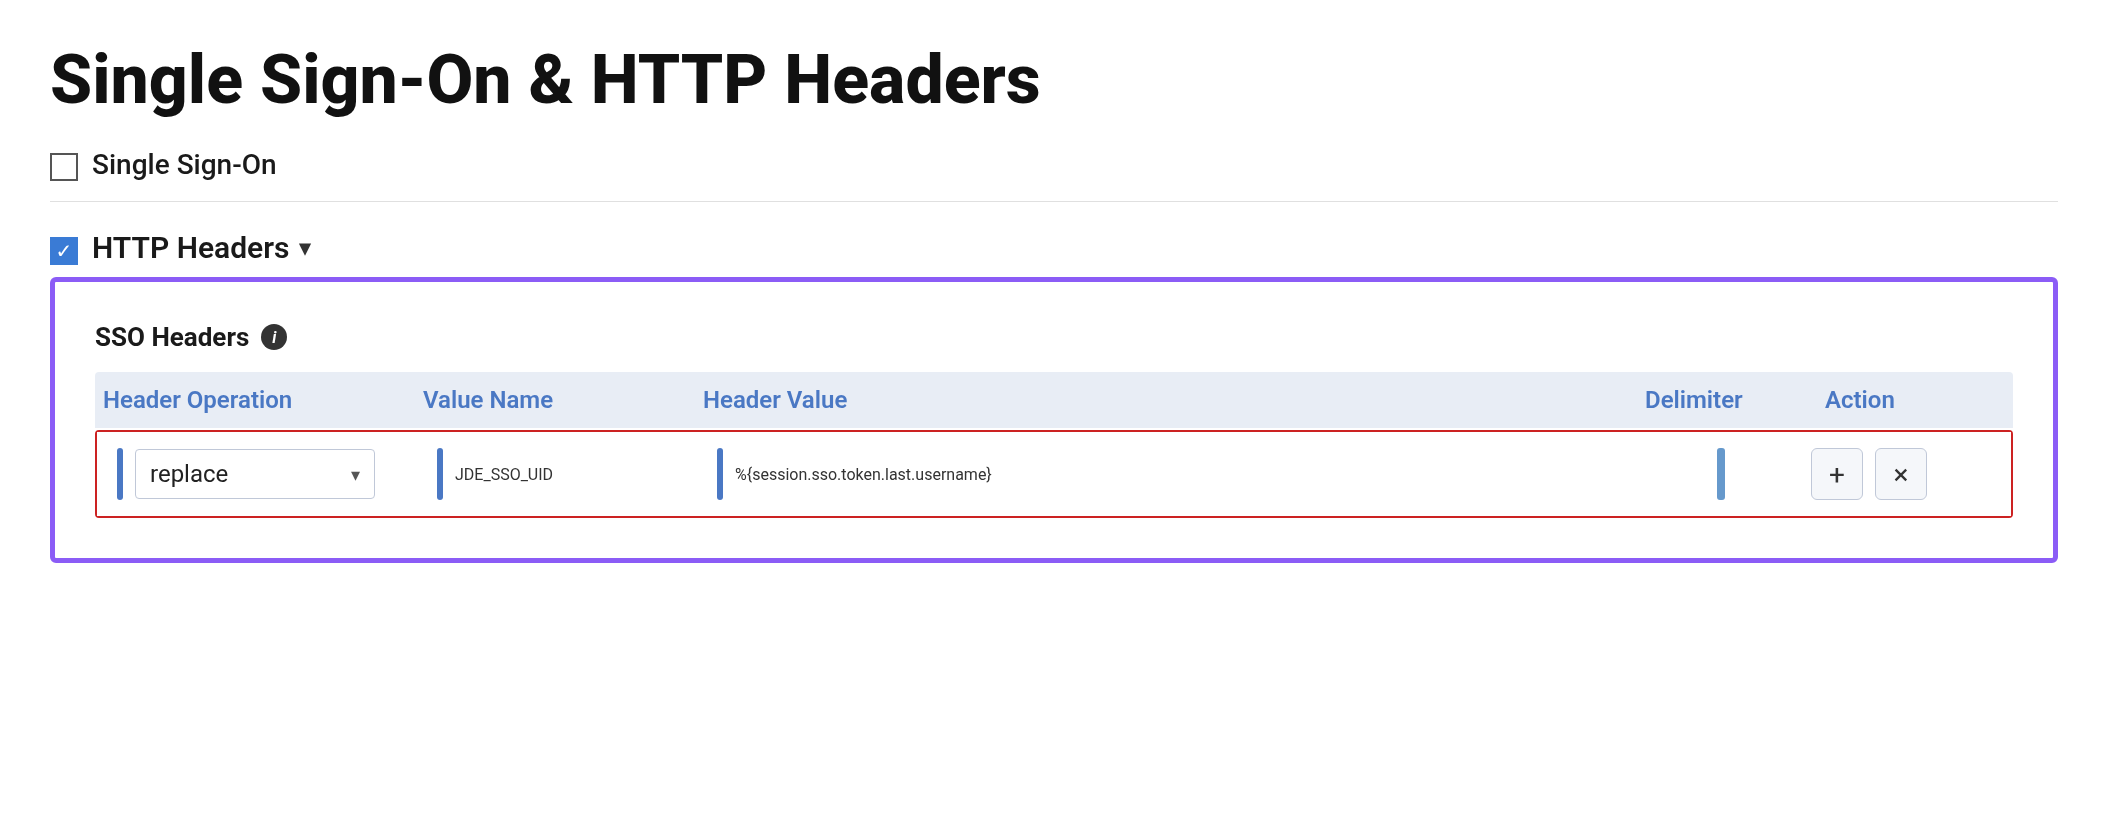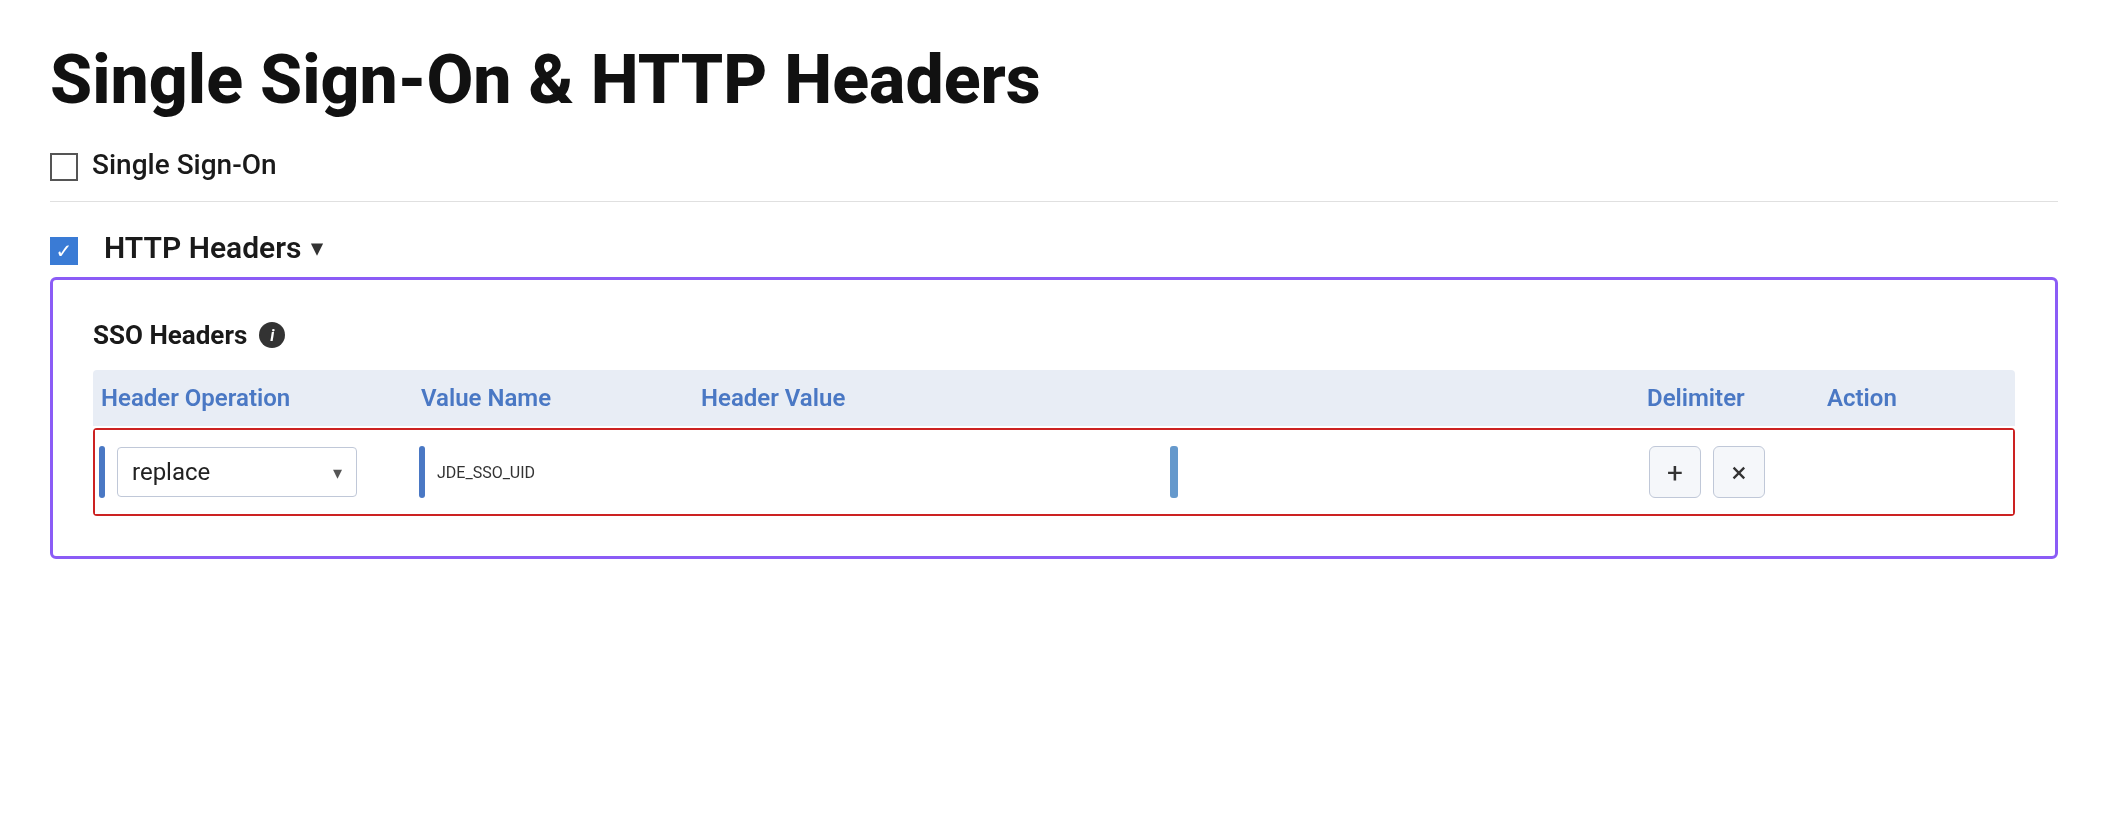--- a/index.html
+++ b/index.html
@@ -67,30 +67,29 @@
       border-top: 1.5px solid #e0e0e0;
       margin: 20px 0 28px 0;
     }
 
     .section-label {
       font-size: 30px;
       font-weight: 600;
       display: flex;
       align-items: center;
       gap: 10px;
-      margin-left: 12px;
     }
 
     .chevron-down {
       font-size: 22px;
       color: #333;
     }
 
     .card {
-      border: 3px solid #8b5cf6;
+      border: 5px solid #8b5cf6;
       border-radius: 6px;
       padding: 40px 40px 40px 40px;
       background: #ffffff;
     }
 
     .sso-headers-label {
       font-size: 26px;
       font-weight: 700;
       display: flex;
       align-items: center;
@@ -132,21 +131,21 @@
       border: 2.5px solid #cc2222;
       border-radius: 4px;
       margin-top: 2px;
     }
 
     .table-data-row {
       display: grid;
       grid-template-columns: 320px 280px 1fr 180px 180px;
       align-items: center;
       gap: 0;
-      padding: 16px 4px;
+      padding: 16px 20px;
       background: #ffffff;
     }
 
     .cell-with-divider {
       display: flex;
       align-items: center;
       gap: 0;
     }
 
     .cell-blue-bar {
@@ -265,20 +264,24 @@
             <span>replace</span>
             <span class="dropdown-arrow">▾</span>
           </div>
         </div>
 
         <div class="cell-with-divider">
           <div class="cell-blue-bar"></div>
           <input type="text" class="text-input" value="JDE_SSO_UID" style="">
         </div>
 
+        <div class="cell-with-divider">
+          <div class="cell-blue-bar"></div>
+          <input type="text" class="text-input" value="%{session.sso.token.last.username}" style="">
+        </div>
 
         <div style="display:flex; align-items:center; justify-content:center;">
           <div class="delimiter-bar"></div>
         </div>
 
         <div class="action-buttons">
           <button class="action-btn">+</button>
           <button class="action-btn">×</button>
         </div>
 

